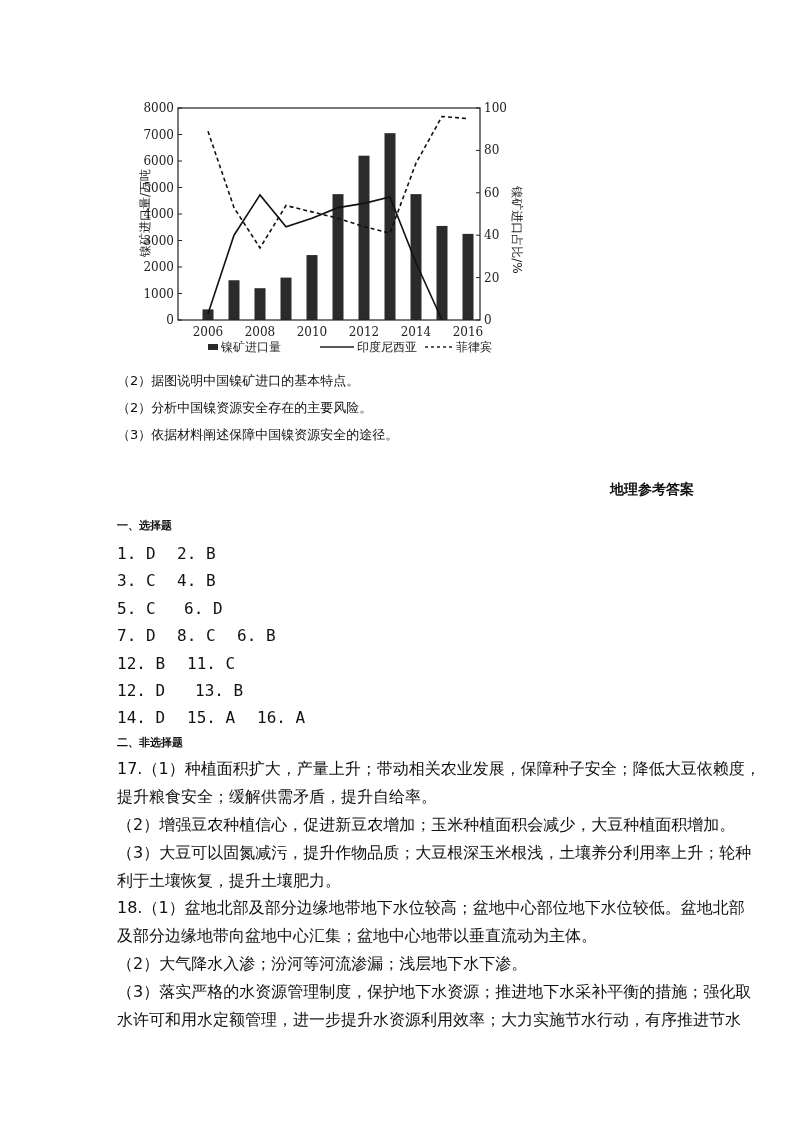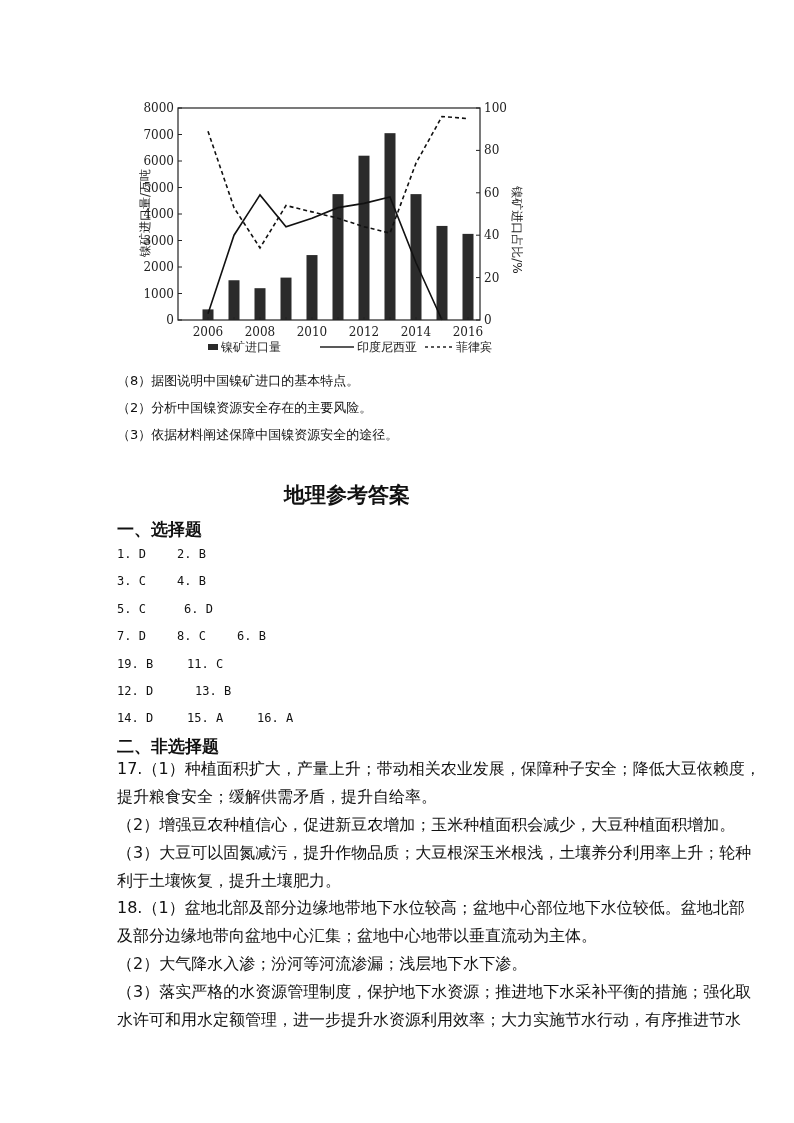--- a/index.html
+++ b/index.html
@@ -1,23 +1,23 @@
 <!DOCTYPE html>
 <html><head>
 <meta charset="utf-8">
 <style>
   html, body { margin:0; padding:0; background:#ffffff; }
   body { width:794px; height:1123px; position:relative; overflow:hidden; font-family:"DejaVu Sans", sans-serif; color:#111; }
   .chart { position:absolute; left:130px; top:95px; width:400px; height:270px; }
   .chart svg { width:400px; height:270px; display:block; }
   .q { position:absolute; left:117px; font-size:13px; line-height:16px; color:#111; }
-  .title { position:absolute; left:0; width:694px; top:481px; text-align:center; font-family:"DejaVu Serif", serif; font-size:21px; font-weight:bold; color:#111; }
-  .section { position:absolute; left:117px; font-size:17px; font-weight:bold; }
+  .title { position:absolute; left:0; width:694px; top:481px; text-align:right; font-family:"DejaVu Serif", serif; font-size:14px; font-weight:bold; color:#111; }
+  .section { position:absolute; left:117px; font-size:11px; font-weight:bold; }
   .line { position:absolute; left:117px; font-size:13px; line-height:16px; white-space:nowrap; }
-  .ans { display:inline-block; font-family:"DejaVu Sans Mono", monospace; font-size:12px; }
+  .ans { display:inline-block; font-family:"DejaVu Sans Mono", monospace; font-size:16px; }
   .para { position:absolute; left:117px; width:565px; font-size:16px; line-height:28px; }
   .para span { display:block; white-space:nowrap; }
 </style>
 </head>
 <body>
 
 <div class="chart">
   <svg id="chart-svg" viewBox="0 0 400 270" xmlns="http://www.w3.org/2000/svg">
     <g id="bars-layer">
         <rect x="72.5" y="214.4" width="11" height="10.599999999999994" fill="#2b2b2b"></rect>
@@ -92,21 +92,21 @@
       <rect x="78" y="249" width="10" height="6" fill="#2a2a2a"></rect>
       <text x="91" y="256" font-size="12" font-family="DejaVu Sans, sans-serif" fill="#222">镍矿进口量</text>
       <line x1="190" y1="252" x2="224" y2="252" stroke="#222" stroke-width="1.5"></line>
       <text x="227" y="256" font-size="12" font-family="DejaVu Sans, sans-serif" fill="#222">印度尼西亚</text>
       <line x1="295" y1="252" x2="322" y2="252" stroke="#222" stroke-width="1.5" stroke-dasharray="3,3"></line>
       <text x="326" y="256" font-size="12" font-family="DejaVu Sans, sans-serif" fill="#222">菲律宾</text>
     </g>
   </svg>
 </div>
 
-<div class="q" style="top:373px;">（8）据图说明中国镍矿进口的基本特点。</div>
+<div class="q" style="top:373px;">（2）据图说明中国镍矿进口的基本特点。</div>
 <div class="q" style="top:400px;">（2）分析中国镍资源安全存在的主要风险。</div>
 <div class="q" style="top:427px;">（3）依据材料阐述保障中国镍资源安全的途径。</div>
 
 <div class="title">地理参考答案</div>
 
 <div class="section" style="top:518px;">一、选择题</div>
 
 <div id="choices">
     <div class="line" style="top: 546px;">
       <span class="ans" style="position: absolute; left: 0px;">1. D</span>
@@ -119,21 +119,21 @@
     <div class="line" style="top: 600.8px;">
       <span class="ans" style="position: absolute; left: 0px;">5. C</span>
       <span class="ans" style="position: absolute; left: 60px; margin-left: 7px;">6. D</span>
     </div>
     <div class="line" style="top: 628.2px;">
       <span class="ans" style="position: absolute; left: 0px;">7. D</span>
       <span class="ans" style="position: absolute; left: 60px;">8. C</span>
       <span class="ans" style="position: absolute; left: 120px;">6. B</span>
     </div>
     <div class="line" style="top: 655.6px;">
-      <span class="ans" style="position: absolute; left: 0px;">19. B</span>
+      <span class="ans" style="position: absolute; left: 0px;">12. B</span>
       <span class="ans" style="position: absolute; left: 70px;">11. C</span>
     </div>
     <div class="line" style="top: 683px;">
       <span class="ans" style="position: absolute; left: 0px;">12. D</span>
       <span class="ans" style="position: absolute; left: 78px;">13. B</span>
     </div>
     <div class="line" style="top: 710.4px;">
       <span class="ans" style="position: absolute; left: 0px;">14. D</span>
       <span class="ans" style="position: absolute; left: 70px;">15. A</span>
       <span class="ans" style="position: absolute; left: 140px;">16. A</span>

